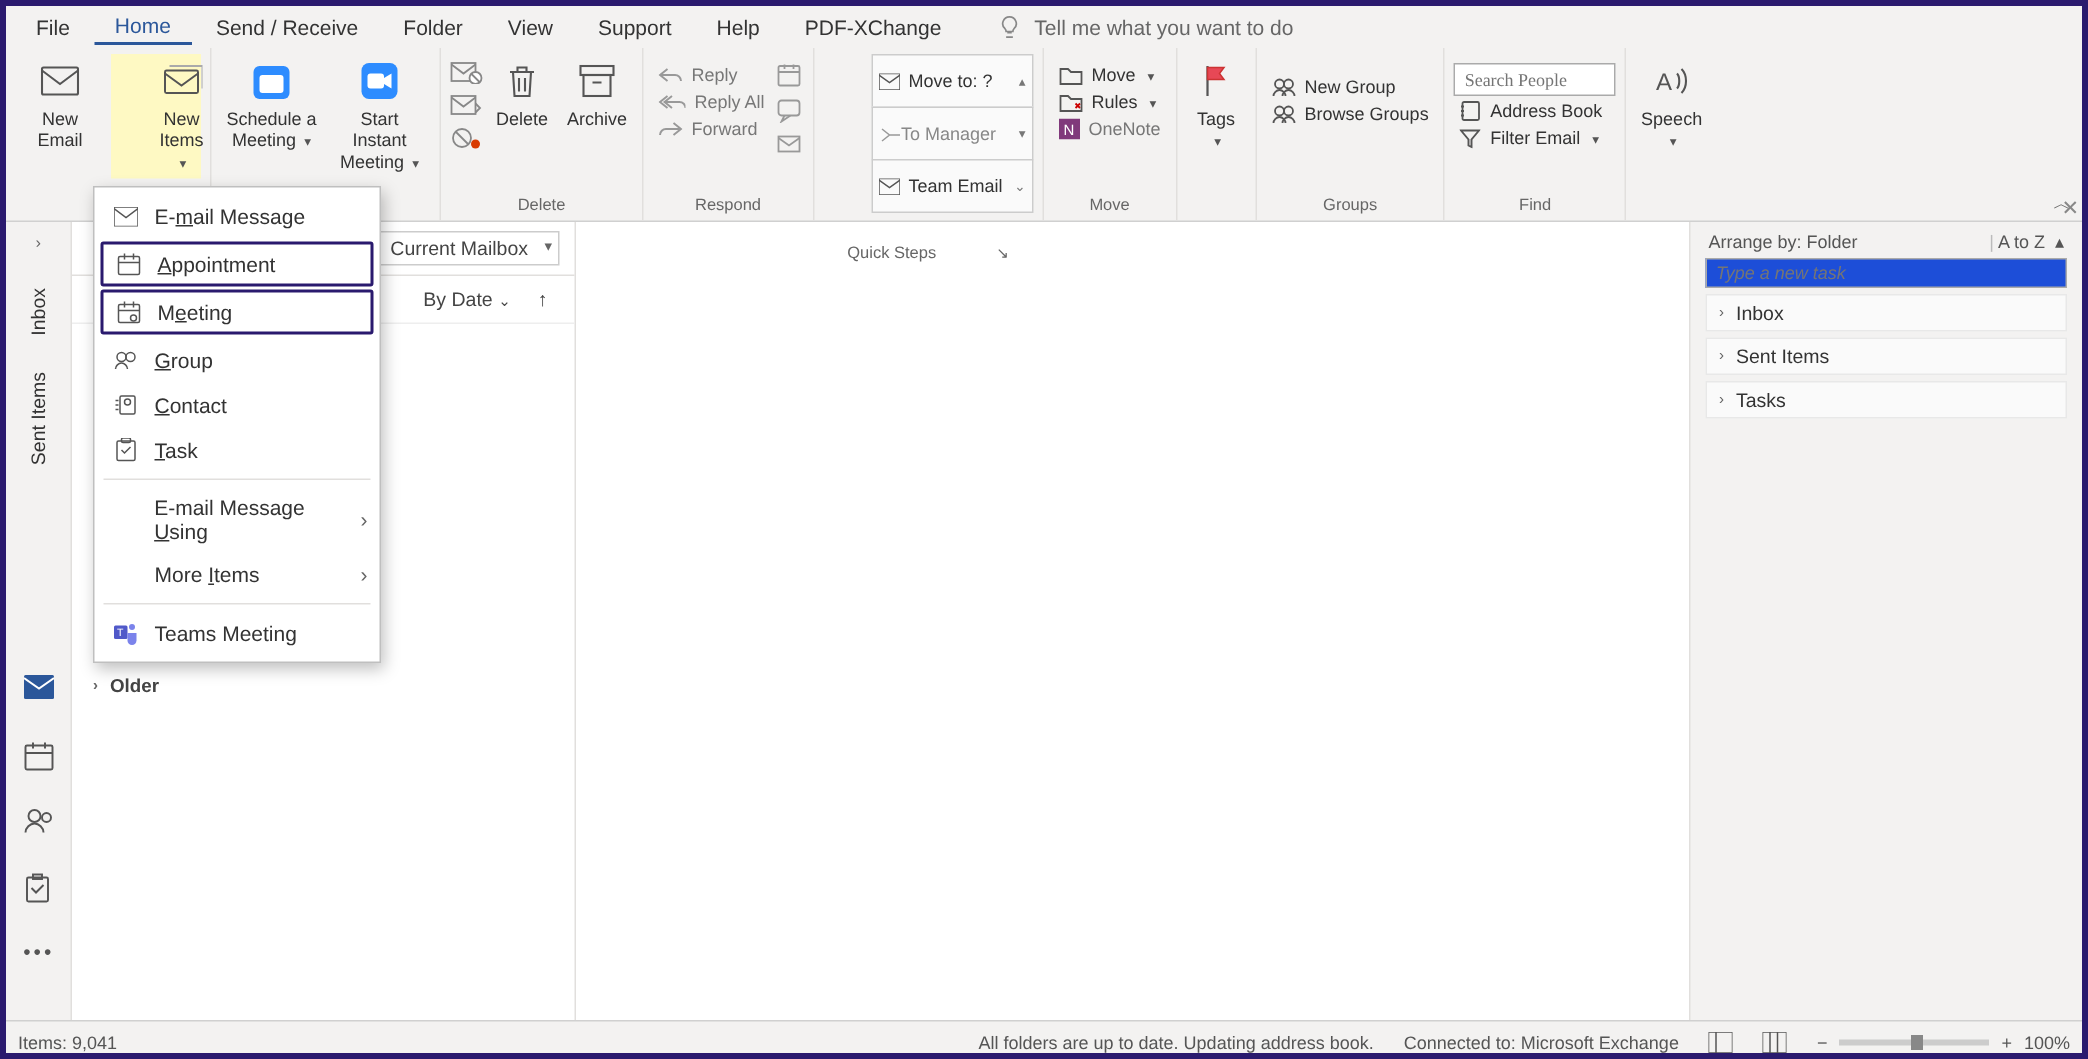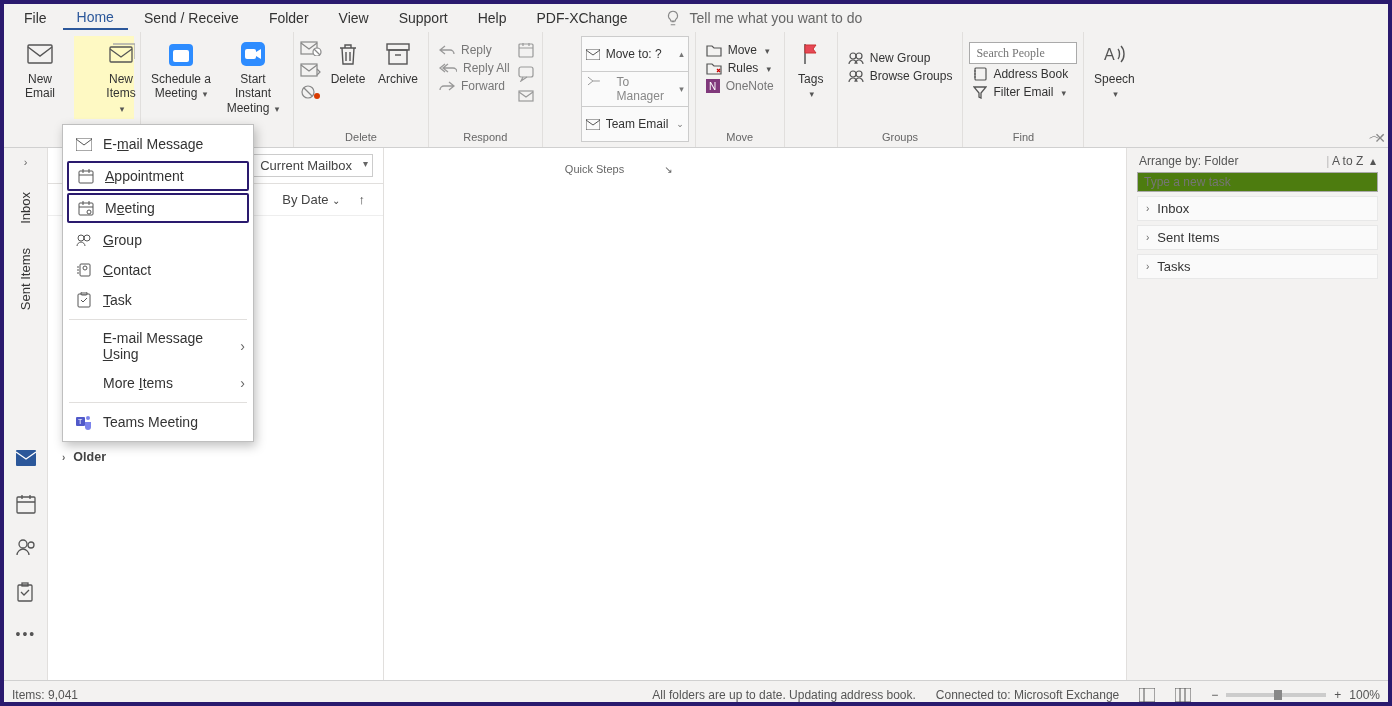--- a/index.html
+++ b/index.html
@@ -51,21 +51,21 @@
   .mailbox-dd::after{content:"▾"; position:absolute; right:4px; top:3px; font-size:10px; color:#666;}
   .sorthead { height: 32px; display: flex; align-items: center; justify-content: flex-end; padding: 0 18px; gap: 18px; font-size: 13px; color: #444; border-bottom: 1px solid #eee;}
   .groupings { padding: 6px 0; }
   .grp { display: flex; align-items: center; gap: 8px; padding: 4px 14px; font-size: 12.5px; font-weight: 600; color: #444; cursor: default;}
   .grp .chev { font-size: 10px; color: #666;}
 
   .reading { flex: 1; background: #fff; }
 
   .taskpane { width: 262px; border-left: 1px solid #e1dfdd; background: #f3f2f1; padding: 6px 10px 0 10px; font-size: 12.5px; position: relative;}
   .taskpane .hdr { display: flex; justify-content: space-between; color: #555; font-size: 12px; padding: 0 2px 4px 2px;}
-  .taskpane input { width: 100%; height: 20px; border: 1px solid #aaa; padding: 0 6px; font-size: 12px; background: #4d7c0f;}
+  .taskpane input { width: 100%; height: 20px; border: 1px solid #aaa; padding: 0 6px; font-size: 12px; background: #1d4ed8; font-style: italic;}
   .taskpane .trow { display: flex; align-items: center; gap: 8px; background: #fafafa; border: 1px solid #e8e8e8; margin-top: 4px; padding: 4px 8px; font-size: 13px; color: #333; cursor: default;}
   .taskpane .close { position: absolute; top: -18px; right: 2px; color: #888; font-size: 14px;}
 
   
   .status { height: 22px; background: #f3f2f1; border-top: 1px solid #d0d0d0; display: flex; align-items: flex-end; font-size: 12px; color: #555; padding: 0 8px; gap: 20px;}
   .status .flex { flex: 1; }
   .zoom { display:flex; align-items:center; gap:8px;}
   .zoom .track { width: 100px; height: 4px; background: #ccc; position: relative;}
   .zoom .thumb { position: absolute; left: 48px; top: -3px; width: 8px; height: 10px; background: #888;}
 
@@ -238,21 +238,21 @@
               <span style="display:flex;align-items:center;gap:6px">
                 <svg width="14" height="11" viewBox="0 0 14 11" fill="none" stroke="#555">
                   <rect x="0" y="0" width="14" height="11"></rect>
                   <path d="M0 1l7 5 7-5"></path>
                 </svg>
                 <span>Move to: ?</span>
               </span>
               <span style="font-size:9px;color:#777">▴</span>
             </div>
         <div class="row">
-              <span style="display:flex;gap:17px;color:#888">
+              <span style="display:flex;align-items:center;gap:1px;color:#888">
                 <svg width="14" height="11" viewBox="0 0 14 11" fill="none" stroke="#999">
                   <path d="M2 2l5 4-5 4M7 6h7"></path>
                 </svg>
                 <span>To Manager</span>
               </span>
               <span style="font-size:9px;color:#777">▾</span>
             </div>
         <div class="row">
               <span style="display:flex;align-items:center;gap:6px">
                 <svg width="14" height="11" viewBox="0 0 14 11" fill="none" stroke="#555">

